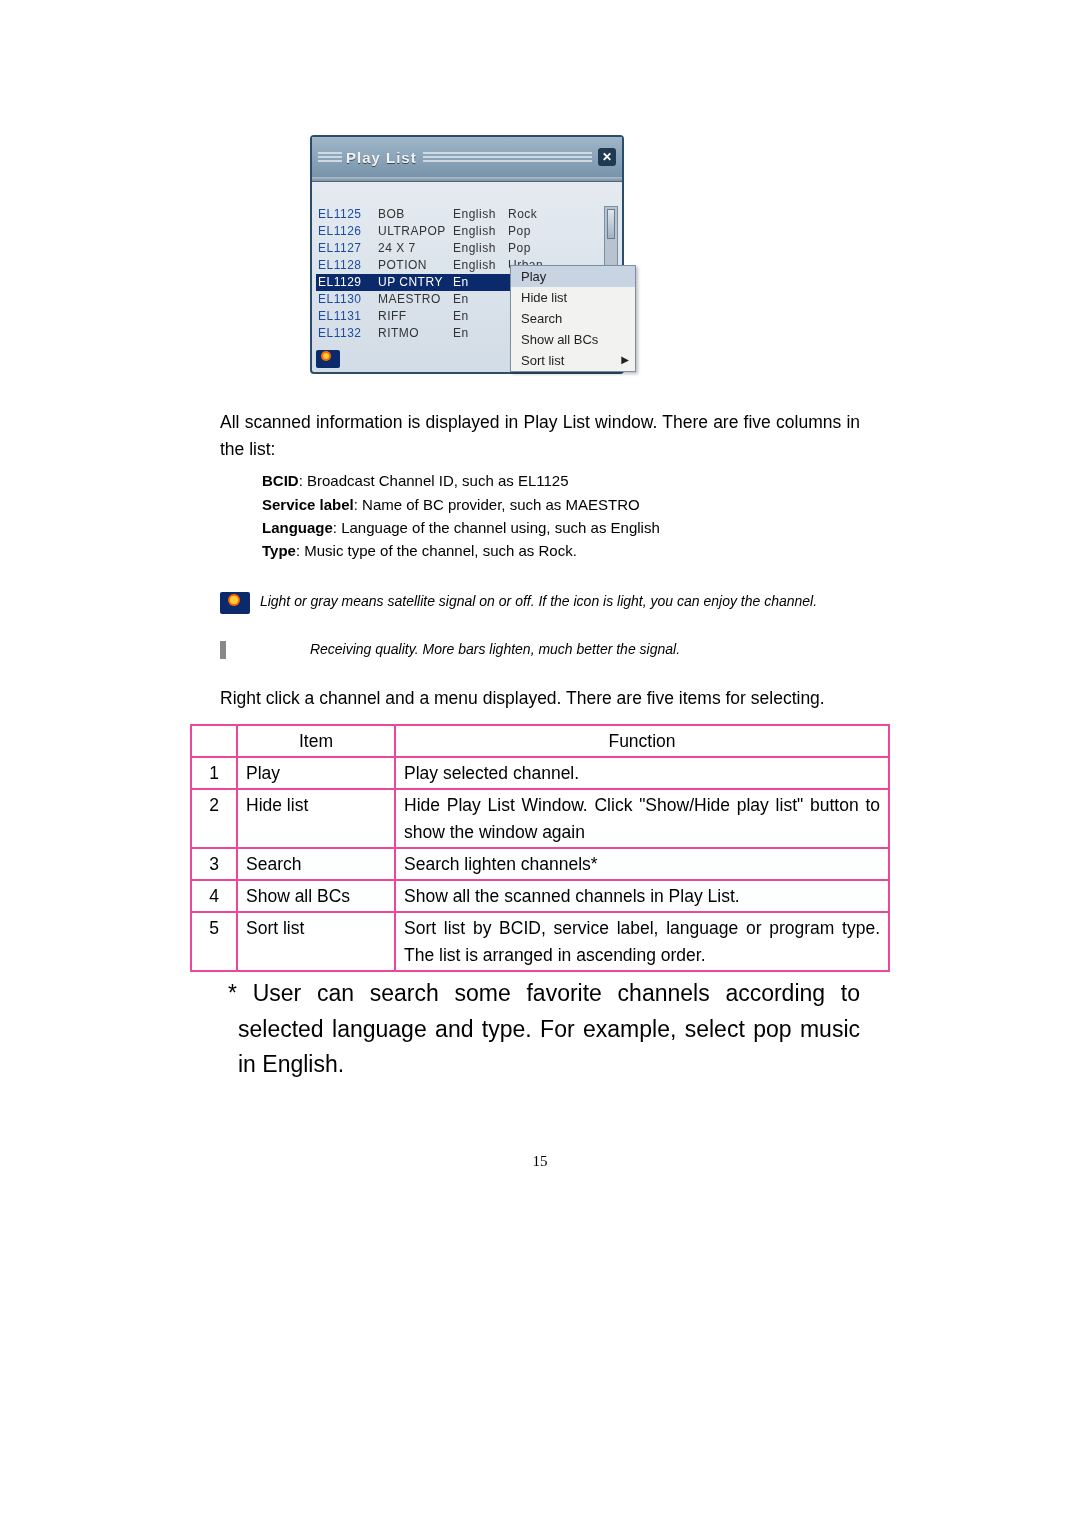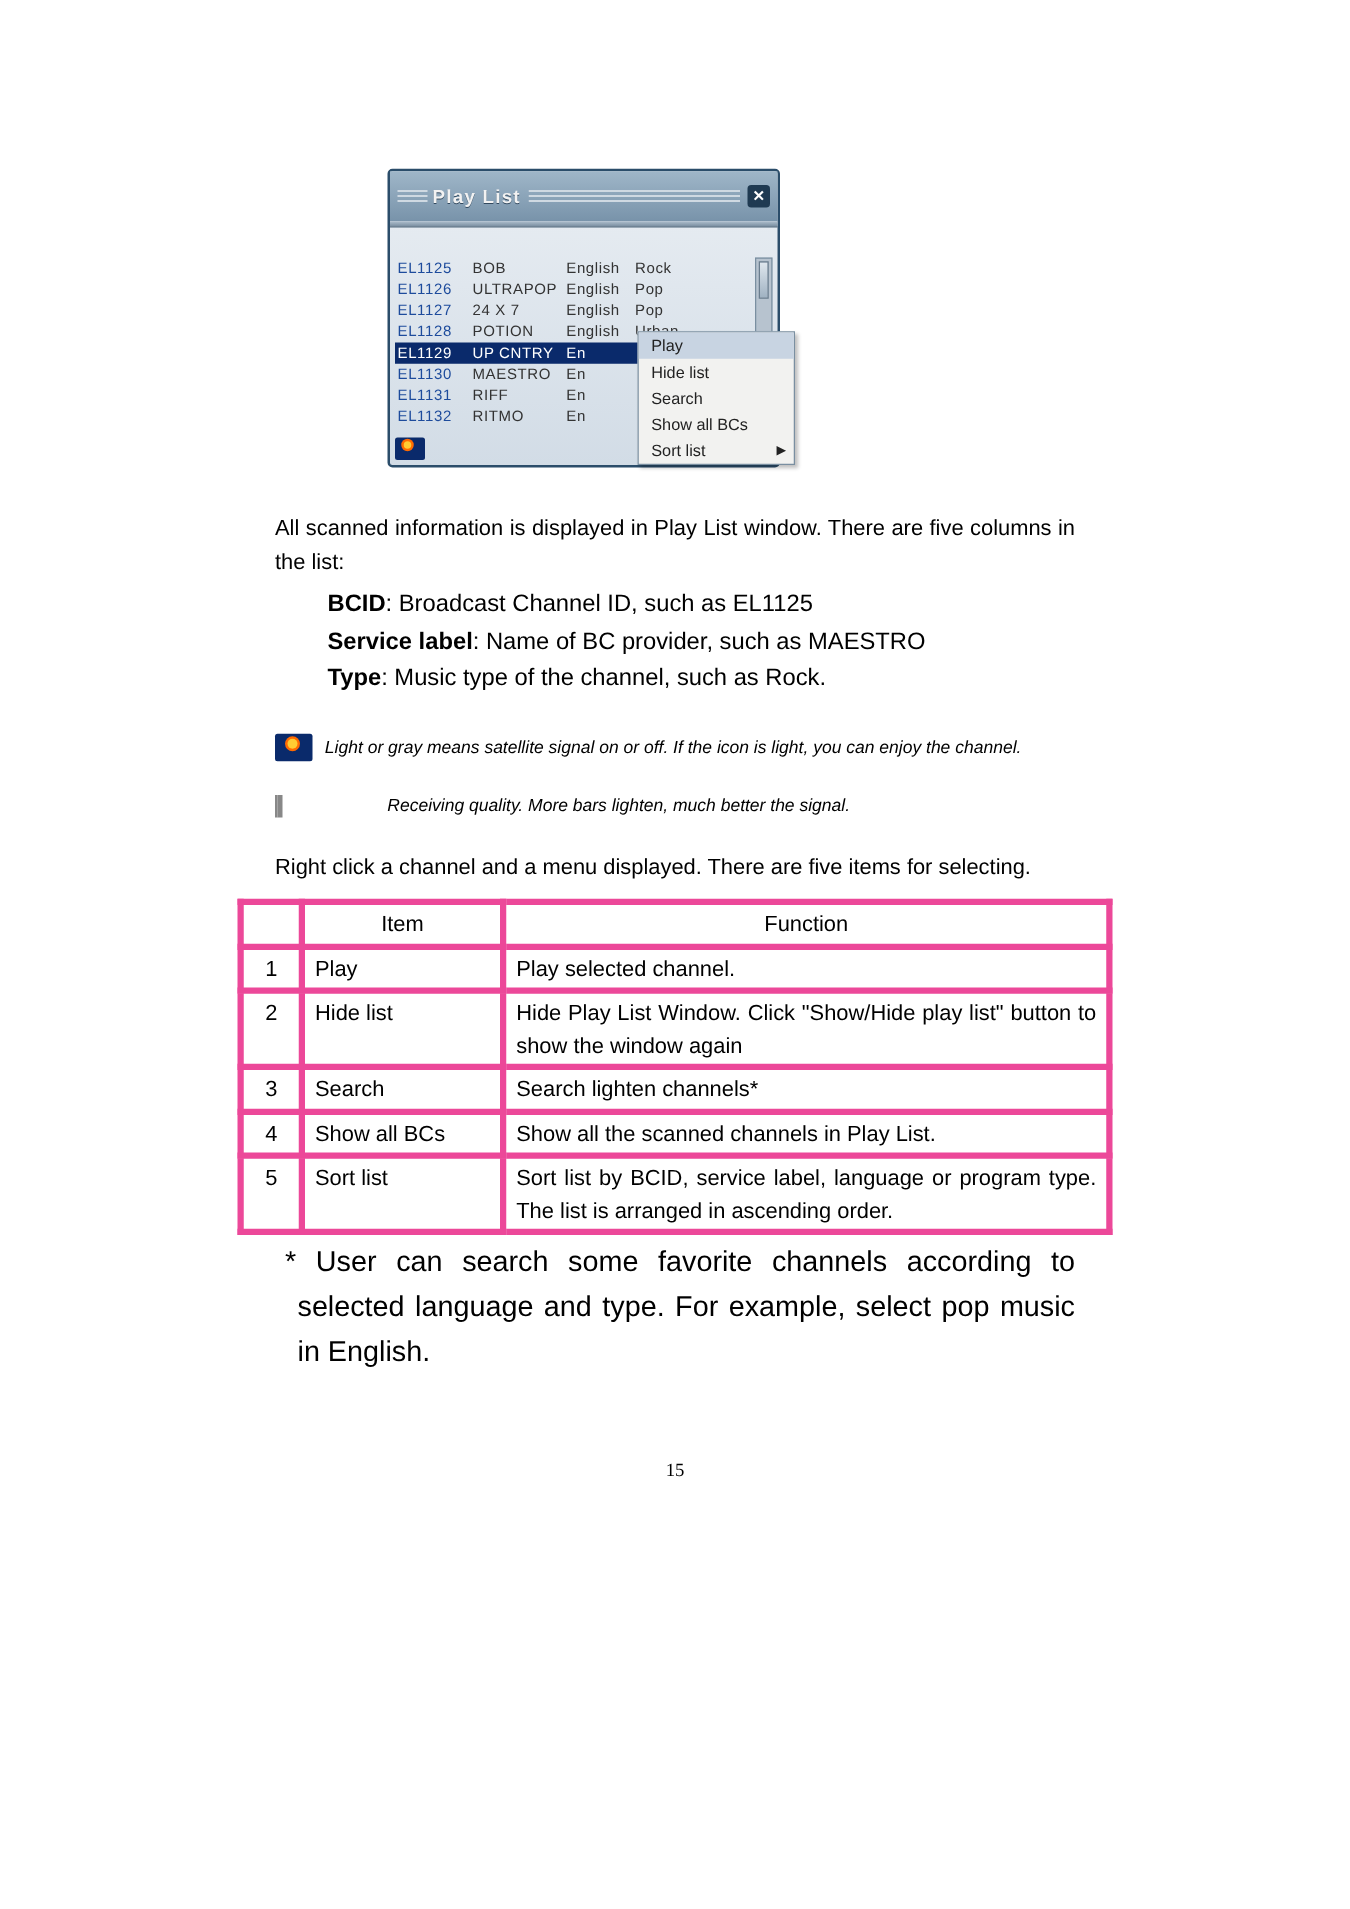--- a/index.html
+++ b/index.html
@@ -178,21 +178,21 @@
     font-size: 17.5px;
     line-height: 1.55;
     margin: 0 0 6px 0;
     text-align: justify;
   }
   .defs {
     margin: 0 0 28px 0;
     padding-left: 42px;
   }
   .defs .def-line {
-    font-size: 19px;
+    font-size: 15px;
     line-height: 1.55;
     text-align: justify;
   }
   .def-label { font-weight: bold; }
 
   .iconline {
     font-size: 14px;
     line-height: 1.58;
     margin: 0 0 24px 0;
     text-align: justify;
@@ -241,21 +241,21 @@
     border-collapse: collapse;
     font-size: 17.5px;
     line-height: 1.5;
     width: 100%;
     margin-left: -30px;   
     width: calc(100% + 60px);
     margin-top: 4px;
     margin-bottom: 4px;
   }
   table.funcs th, table.funcs td {
-    border: 5px solid #ec4899;
+    border: 2px solid #ec4899;
     padding: 2px 8px;
     text-align: left;
     vertical-align: top;
   }
   table.funcs th { font-weight: normal; text-align: center; }
   table.funcs td.n { text-align: center; width: 28px; }
   table.funcs td.item { width: 140px; }
   table.funcs td.fn { text-align: justify; }
 
   .footnote {
@@ -365,20 +365,23 @@
   <p class="para">All scanned information is displayed in Play List window. There are five columns in the list:</p>
 
   <div class="defs">
     <div class="def-line">
       <span class="def-label">BCID</span><span>: Broadcast Channel ID, such as EL1125</span>
     </div>
     <div class="def-line">
       <span class="def-label">Service label</span><span>: Name of BC provider, such as MAESTRO</span>
     </div>
     <div class="def-line">
+      <span class="def-label">Language</span><span>: Language of the channel using, such as English</span>
+    </div>
+    <div class="def-line">
       <span class="def-label">Type</span><span>: Music type of the channel, such as Rock.</span>
     </div>
   </div>
 
   <p class="iconline">
     <span class="il-icon sat-icon-big"></span><span> Light or gray means satellite signal on or off. If the icon is light, you can enjoy the channel.</span>
   </p>
 
   <p class="iconline">
     <span class="il-icon bars-icon">

